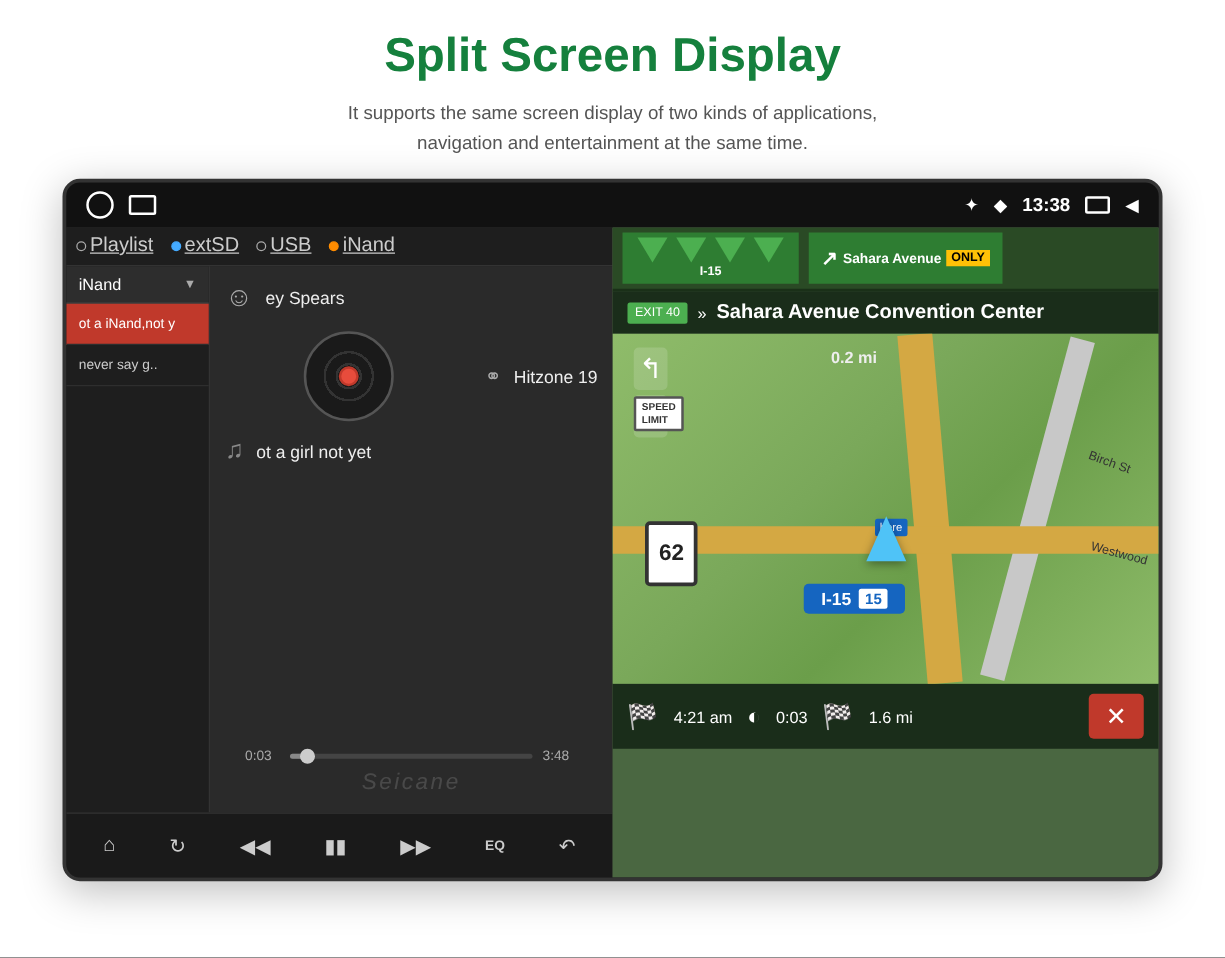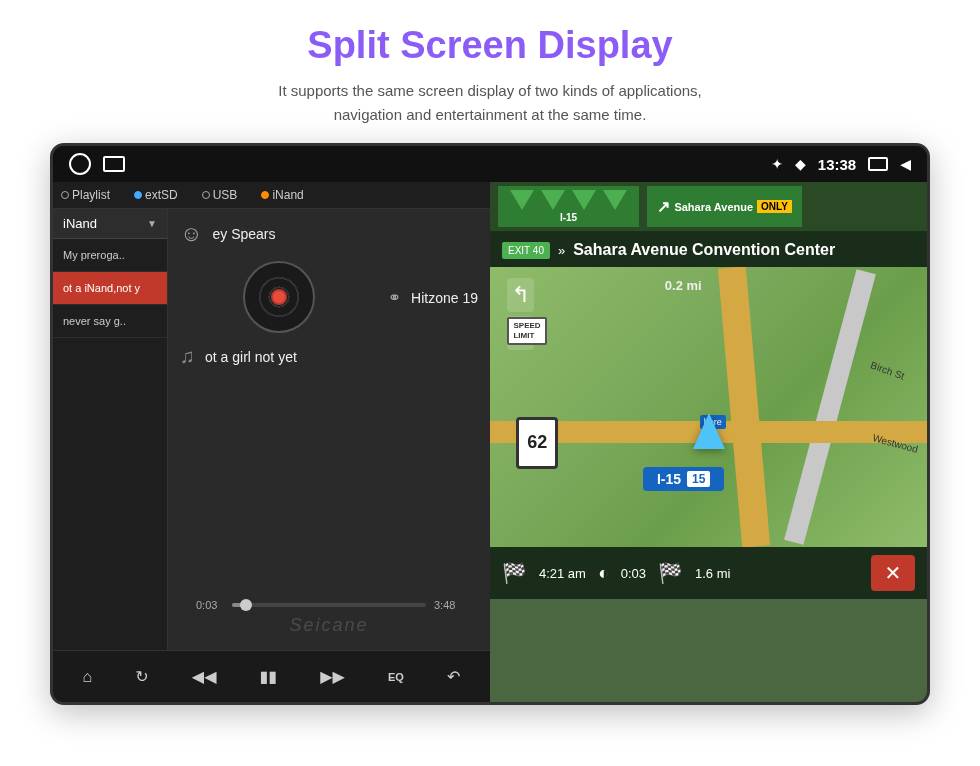--- a/index.html
+++ b/index.html
@@ -14,21 +14,21 @@
     }
 
     .page-header {
       text-align: center;
       padding: 24px 40px 16px;
     }
 
     .page-title {
       font-size: 38px;
       font-weight: 900;
-      color: #8b5cf6;
+      color: #15803d;
       margin-bottom: 12px;
     }
 
     .page-subtitle {
       font-size: 15px;
       color: #555;
       line-height: 1.6;
     }
 
     .device-frame {
@@ -105,24 +105,25 @@
       display: flex;
       flex-direction: column;
     }
 
     
     .source-tabs {
       background: #1e1e1e;
       padding: 6px 8px;
       display: flex;
       align-items: center;
-      gap: 24px;
-      font-size: 12px;
+      gap: 14px;
+      font-size: 16px;
       color: #ccc;
       border-bottom: 1px solid #333;
+      text-decoration: underline;
     }
 
     .source-tab {
       display: flex;
       align-items: center;
       gap: 3px;
       cursor: pointer;
     }
 
     .radio-dot {
@@ -643,21 +644,20 @@
         </div>
       </div>
 
       <div class="player-body">
 
         <div class="playlist-sidebar">
           <div class="playlist-header">
             <span>iNand</span>
             <span class="playlist-header-arrow">▼</span>
           </div>
-          <div class="playlist-item">My preroga..</div>
           <div class="playlist-item active">ot a iNand,not y</div>
           <div class="playlist-item">never say g..</div>
         </div>
 
         <div class="now-playing">
 
           <div class="track-info-row">
             <span class="track-icon">☺</span>
             <div>
               <div class="track-meta">ey Spears</div>

